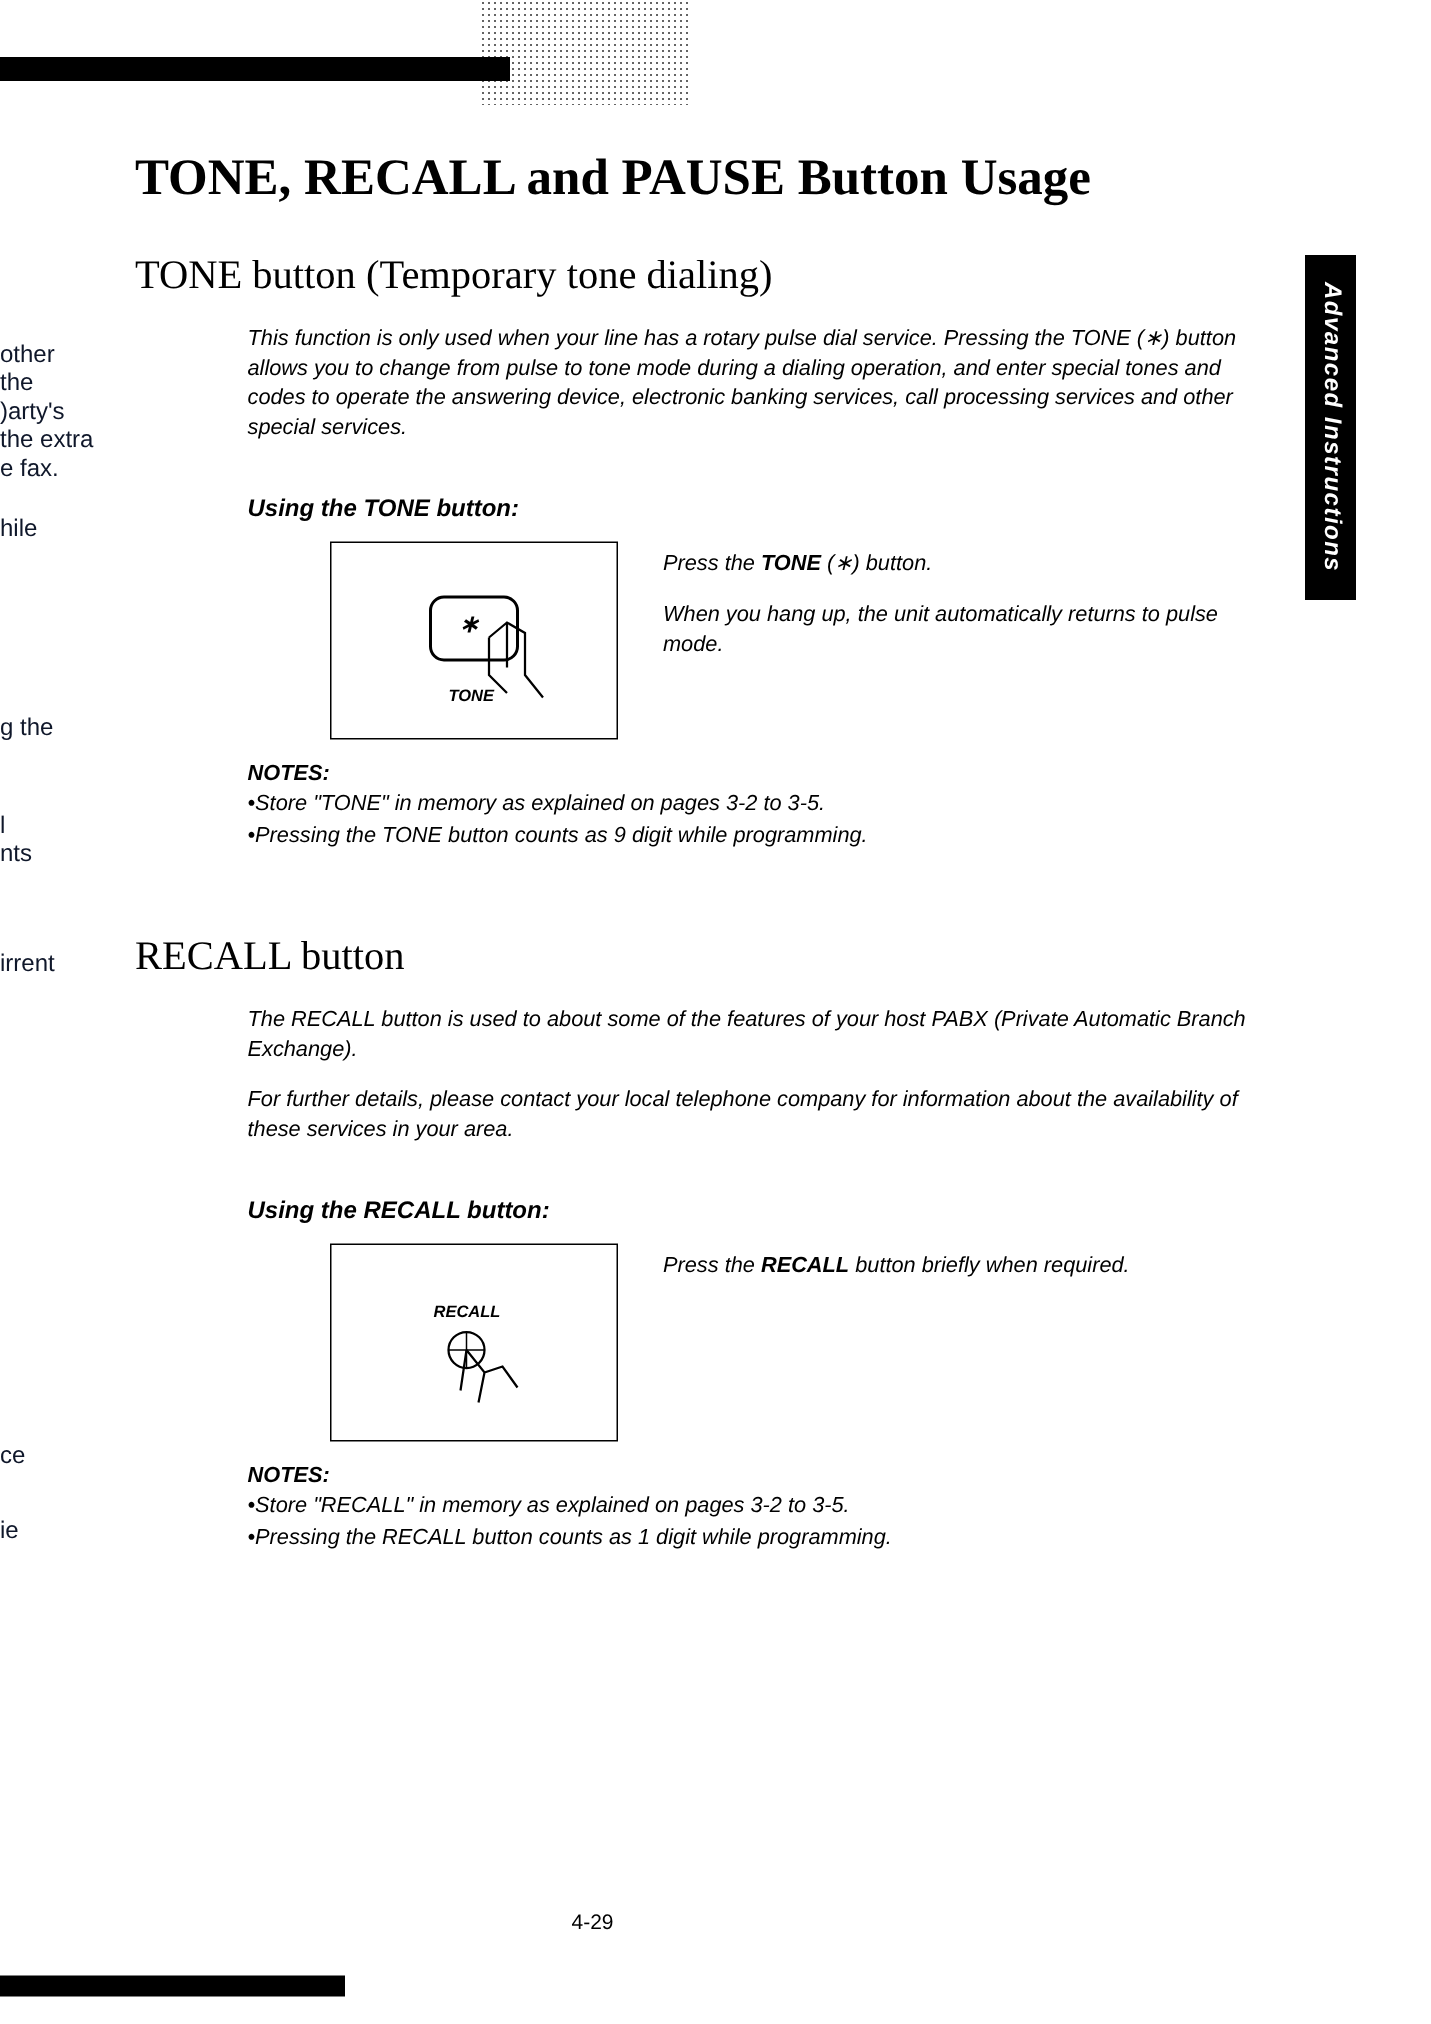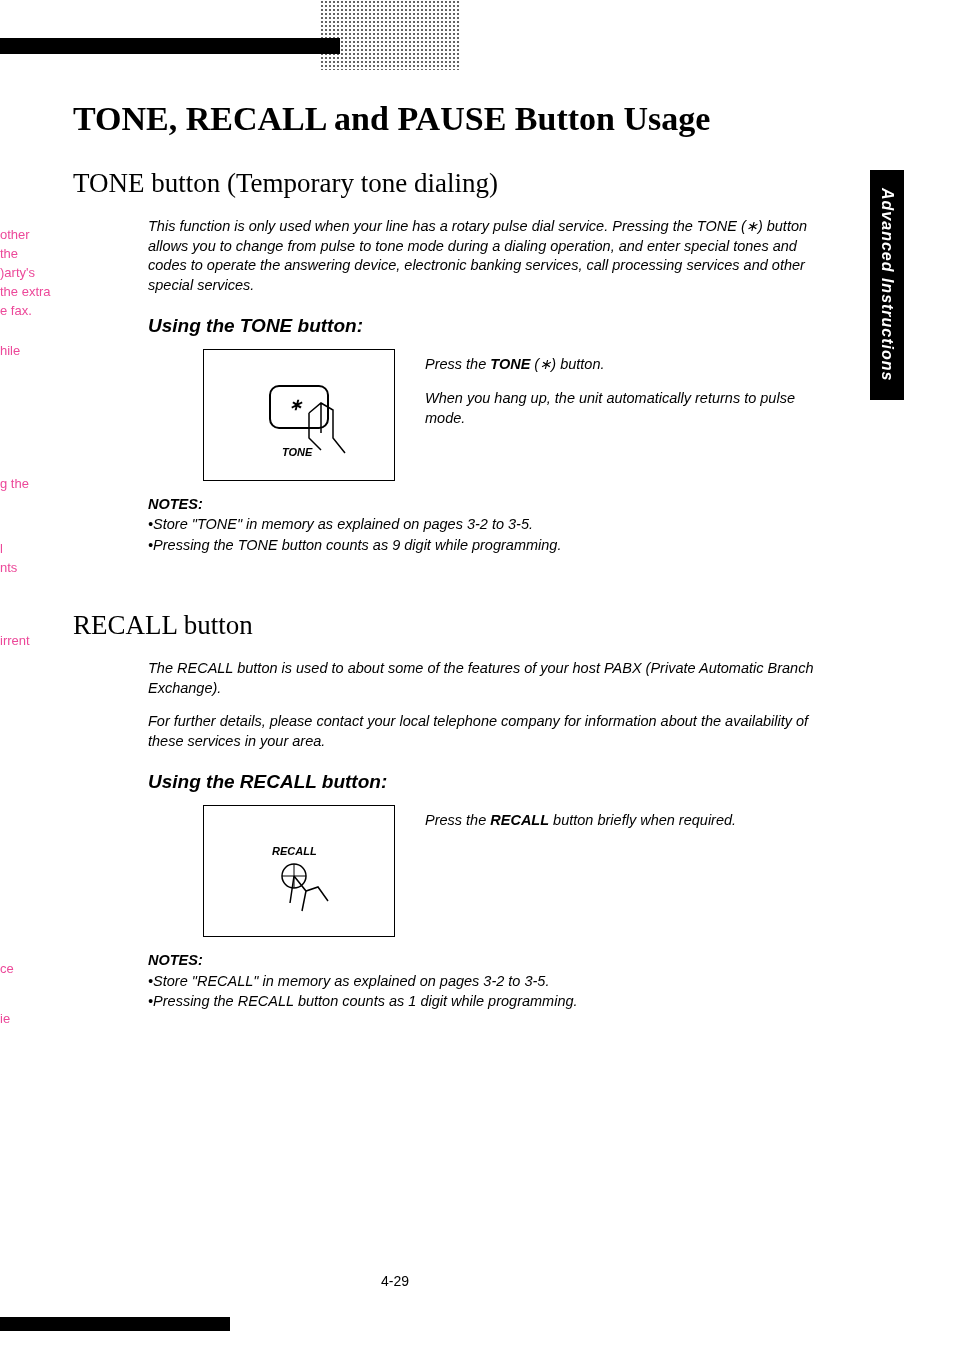--- a/index.html
+++ b/index.html
@@ -27,21 +27,21 @@
     position: absolute;
     top: 38px;
     left: 0;
     width: 340px;
     height: 16px;
     background: #000;
   }
   .page {
     position: absolute;
     top: 100px;
-    left: 73px;
+    left: 90px;
     width: 760px;
   }
   .title {
     font-family: "Times New Roman", serif;
     font-size: 34px;
     font-weight: bold;
     margin-bottom: 30px;
   }
   .sub {
     font-family: "Times New Roman", serif;
@@ -51,22 +51,22 @@
   .body-col {
     margin-left: 75px;
     width: 680px;
     font-size: 14.5px;
     line-height: 1.35;
     font-style: italic;
   }
   .bold { font-weight: bold; }
   .sec-label {
     font-weight: bold;
-    font-size: 19px;
-    margin: 18px 0 10px 0;
+    font-size: 16px;
+    margin: 34px 0 10px 0;
   }
   .notes-h { font-weight: bold; font-size: 14.5px; margin-top: 10px; }
   .bullet { font-size: 14.5px; line-height: 1.4; }
   .figrow {
     display: flex;
     align-items: flex-start;
     gap: 30px;
     margin: 8px 0 14px 55px;
   }
   .figbox {
@@ -109,23 +109,23 @@
   .side-tab span {
     writing-mode: vertical-rl;
     font-style: italic;
     font-weight: bold;
     font-size: 16px;
     letter-spacing: 1px;
   }
   .prev-frag {
     position: absolute;
     left: 0;
-    font-size: 13px;
+    font-size: 16px;
     line-height: 1.35;
-    color: #ec4899;
+    color: #0f172a;
   }
   .pagenum {
     position: absolute;
     left: 0;
     width: 790px;
     bottom: 60px;
     text-align: center;
     font-size: 14px;
   }
   .bottom-mark {

